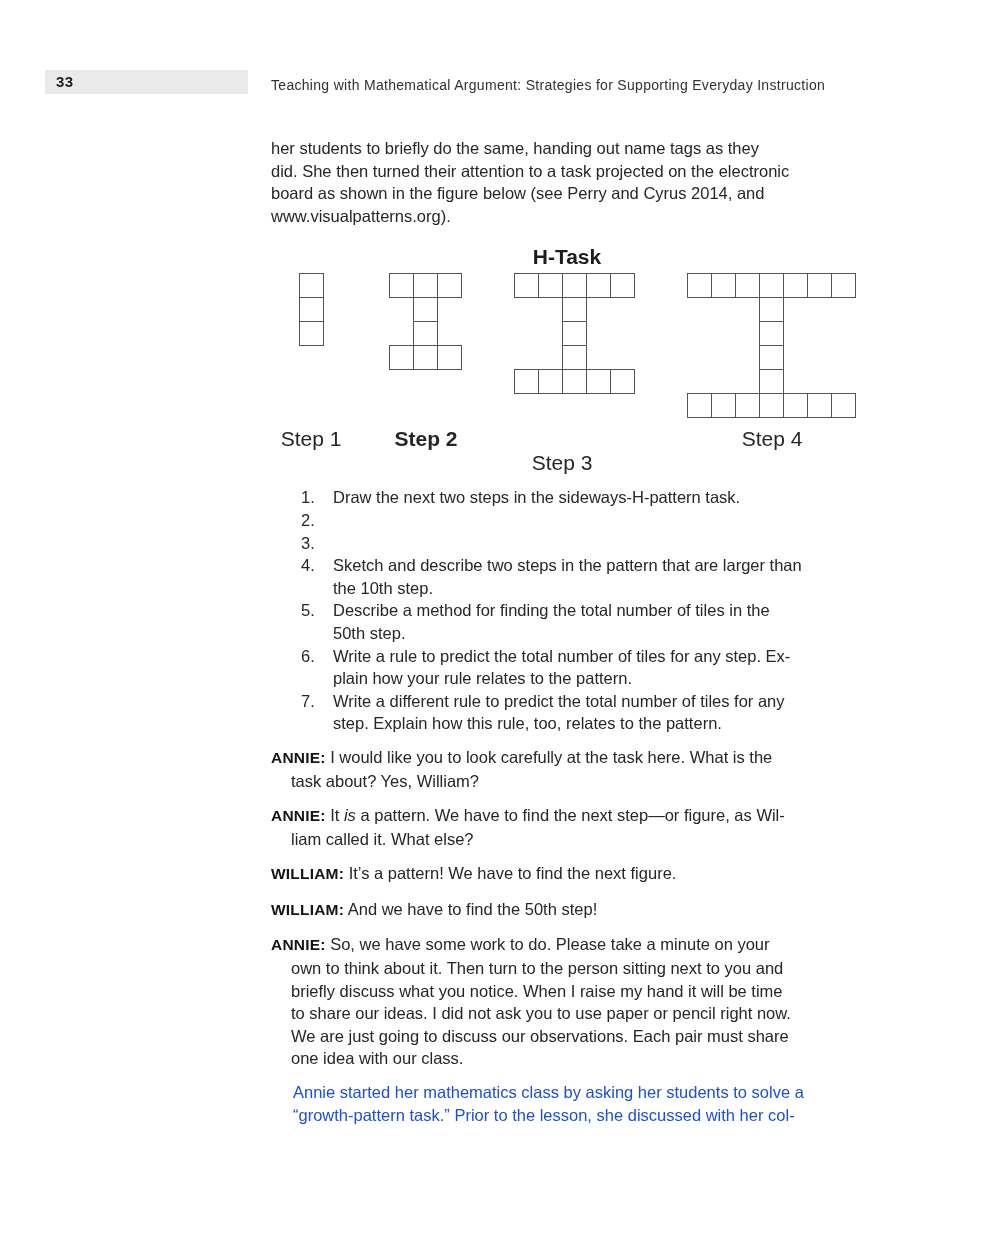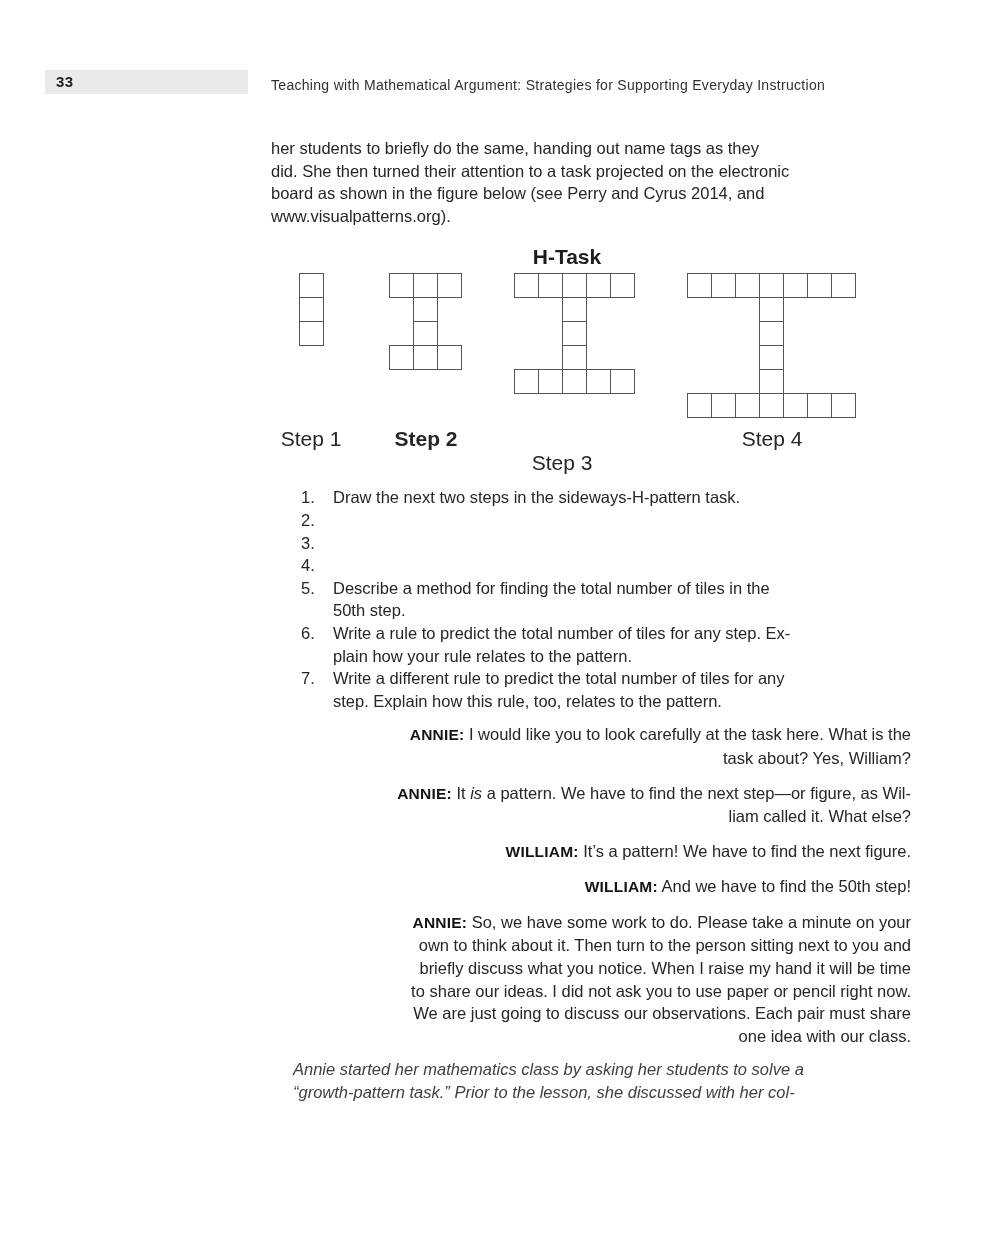--- a/index.html
+++ b/index.html
@@ -77,38 +77,37 @@
     width: 120px;
     text-align: center;
     font-size: 21px;
     line-height: 22px;
     color: #262626;
   }
   .questions { margin: 35px 0 0 0; padding: 0; list-style: none; }
   .q { display: flex; margin: 0; }
   .qnum { flex: none; width: 26px; margin-left: 30px; margin-right: 6px; }
   .qtext { white-space: pre-line; }
-  .dialogue { margin-top: 11px; text-align: right; }
+  .dialogue { margin-top: 11px; }
   .dlg {
     margin: 0;
     padding-left: 20px;
     text-indent: -20px;
     white-space: pre-line;
   }
   .dlg + .dlg { margin-top: 12px; }
   .speaker {
     font-weight: bold;
     font-size: 15.5px;
     letter-spacing: 0.2px;
     color: #141414;
   }
   .closing {
     margin: 11px 0 0 22px;
-    font-style: italic;
-    color: #404040;
+    color: #1d4ed8;
   }
 </style>
 </head>
 <body>
 
 <div class="page">
 
   <div class="pagenum-bar">
       <span class="pagenum">33</span>
     </div>
@@ -188,20 +187,22 @@
           <span class="qtext">Draw the next two steps in the sideways-H-pattern task.</span>
         </li>
       <li class="q">
           <span class="qnum">2.</span>
         </li>
       <li class="q">
           <span class="qnum">3.</span>
         </li>
       <li class="q">
           <span class="qnum">4.</span>
+          <span class="qtext">Sketch and describe two steps in the pattern that are larger than
+the 10th step.</span>
         </li>
       <li class="q">
           <span class="qnum">5.</span>
           <span class="qtext">Describe a method for finding the total number of tiles in the
 50th step.</span>
         </li>
       <li class="q">
           <span class="qnum">6.</span>
           <span class="qtext">Write a rule to predict the total number of tiles for any step. Ex-
 plain how your rule relates to the pattern.</span>

